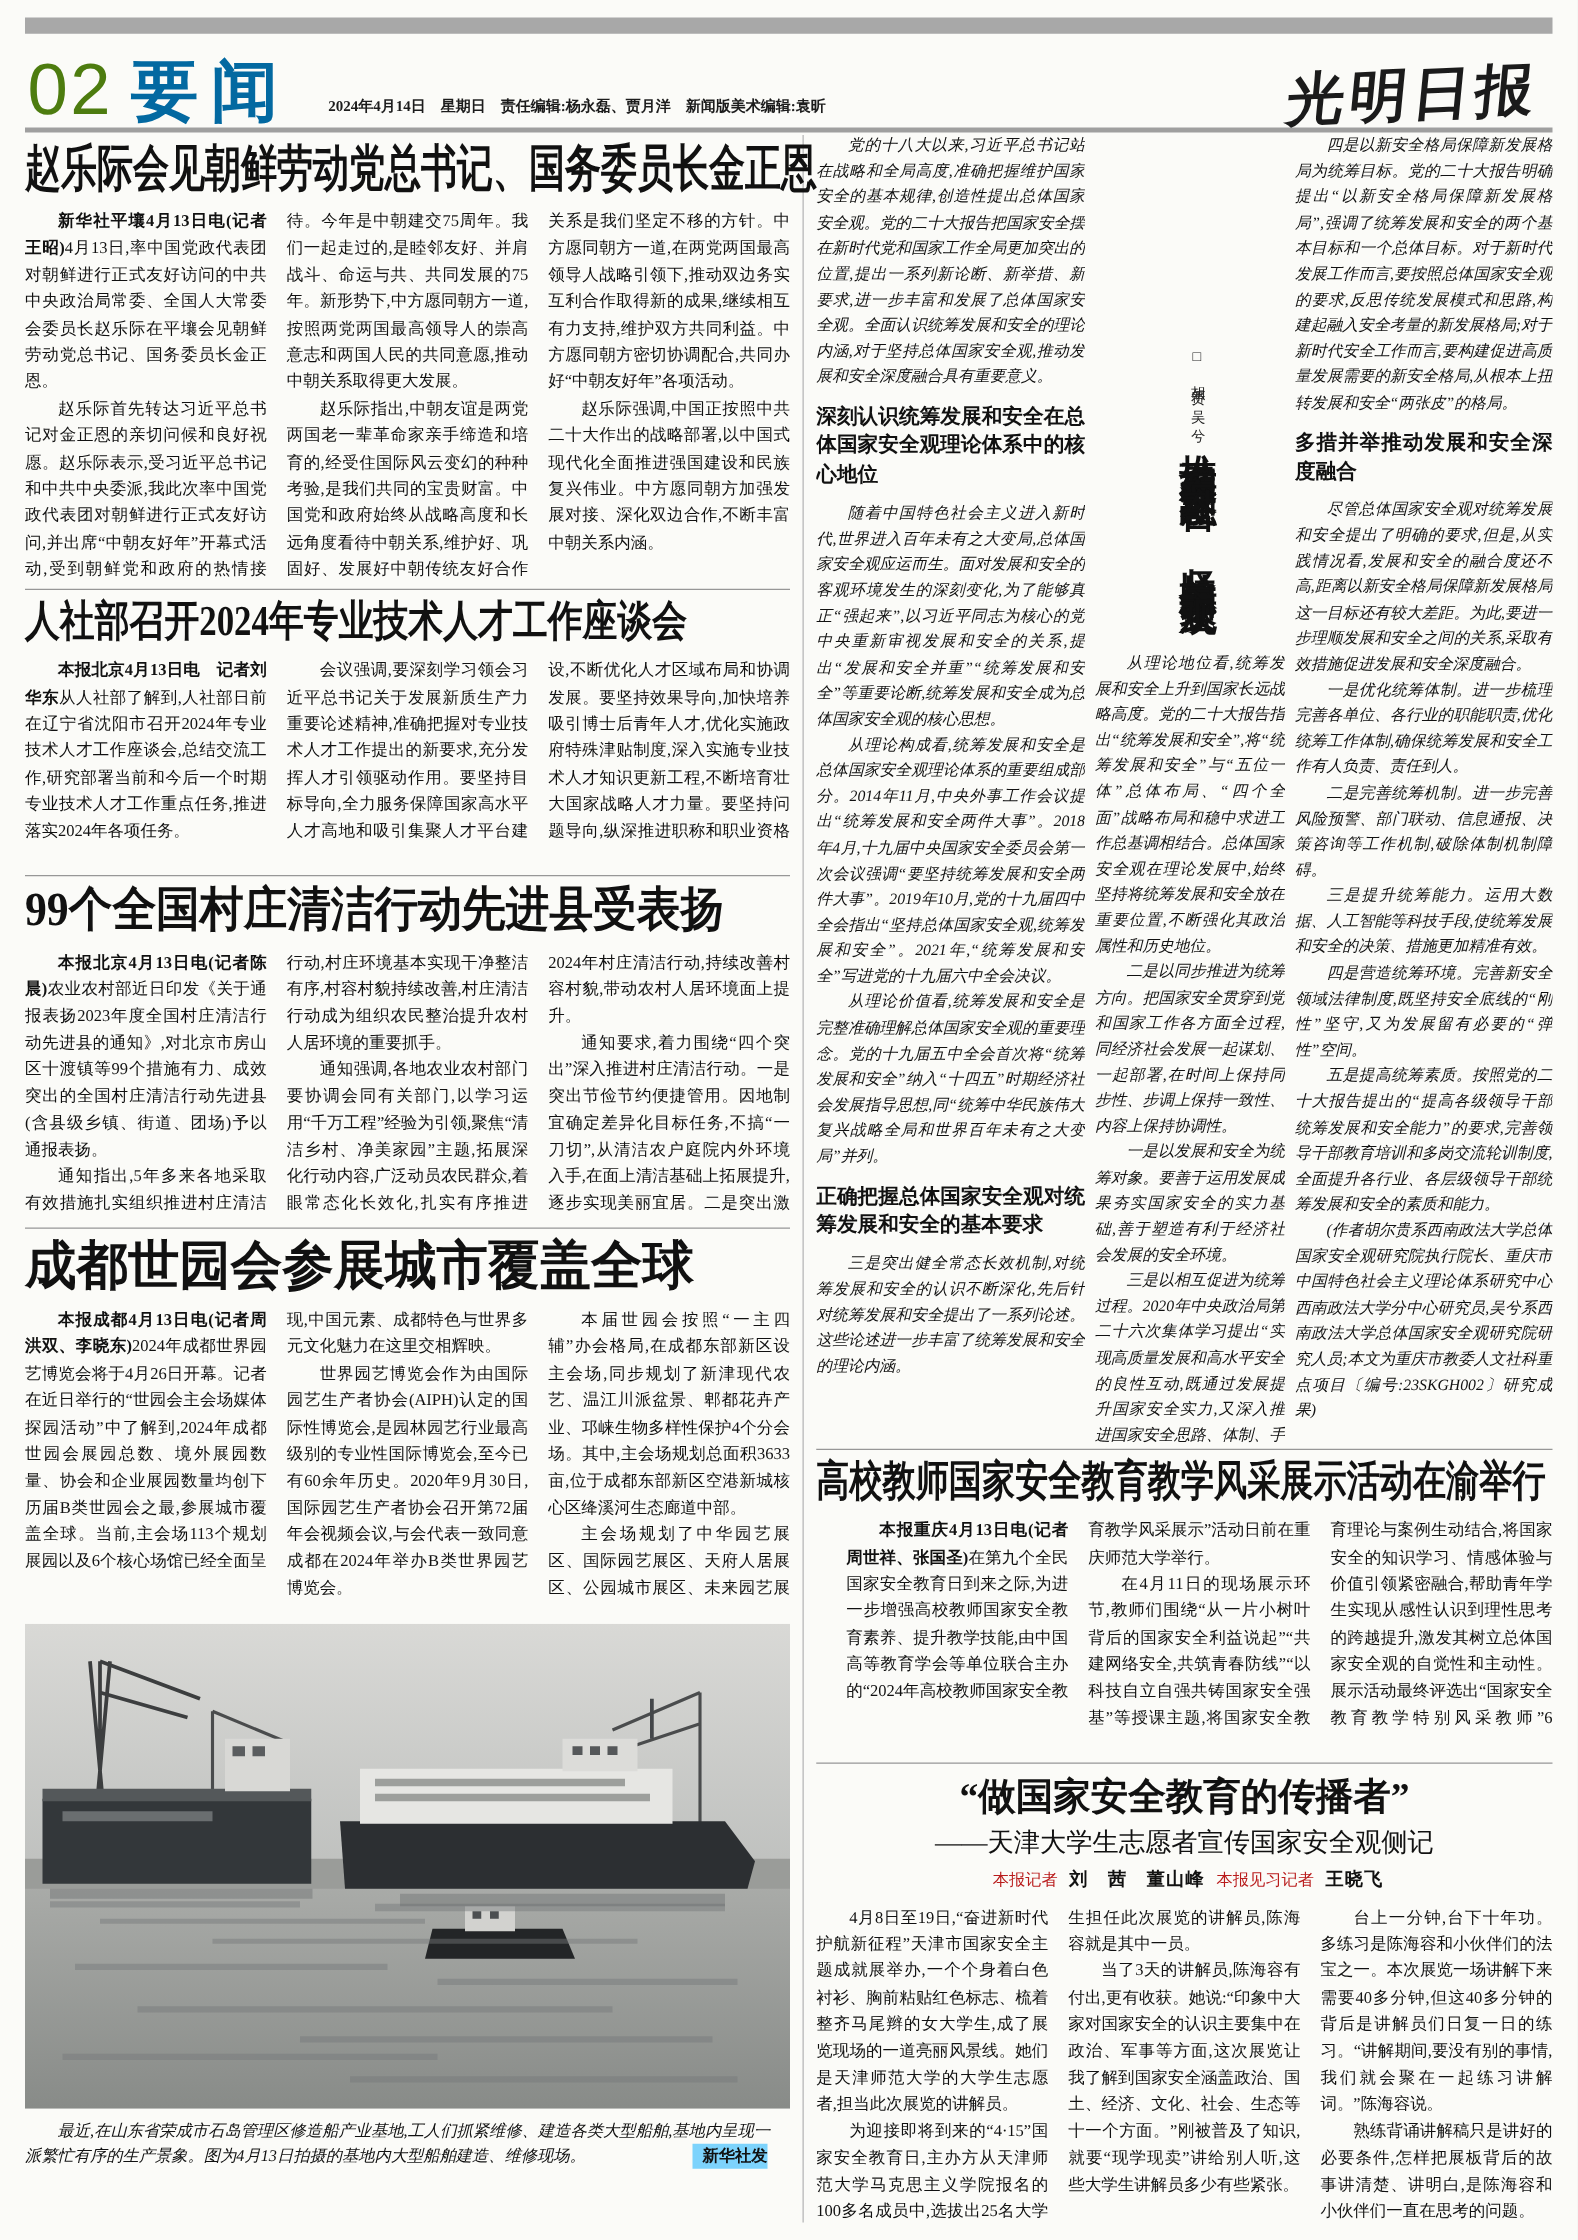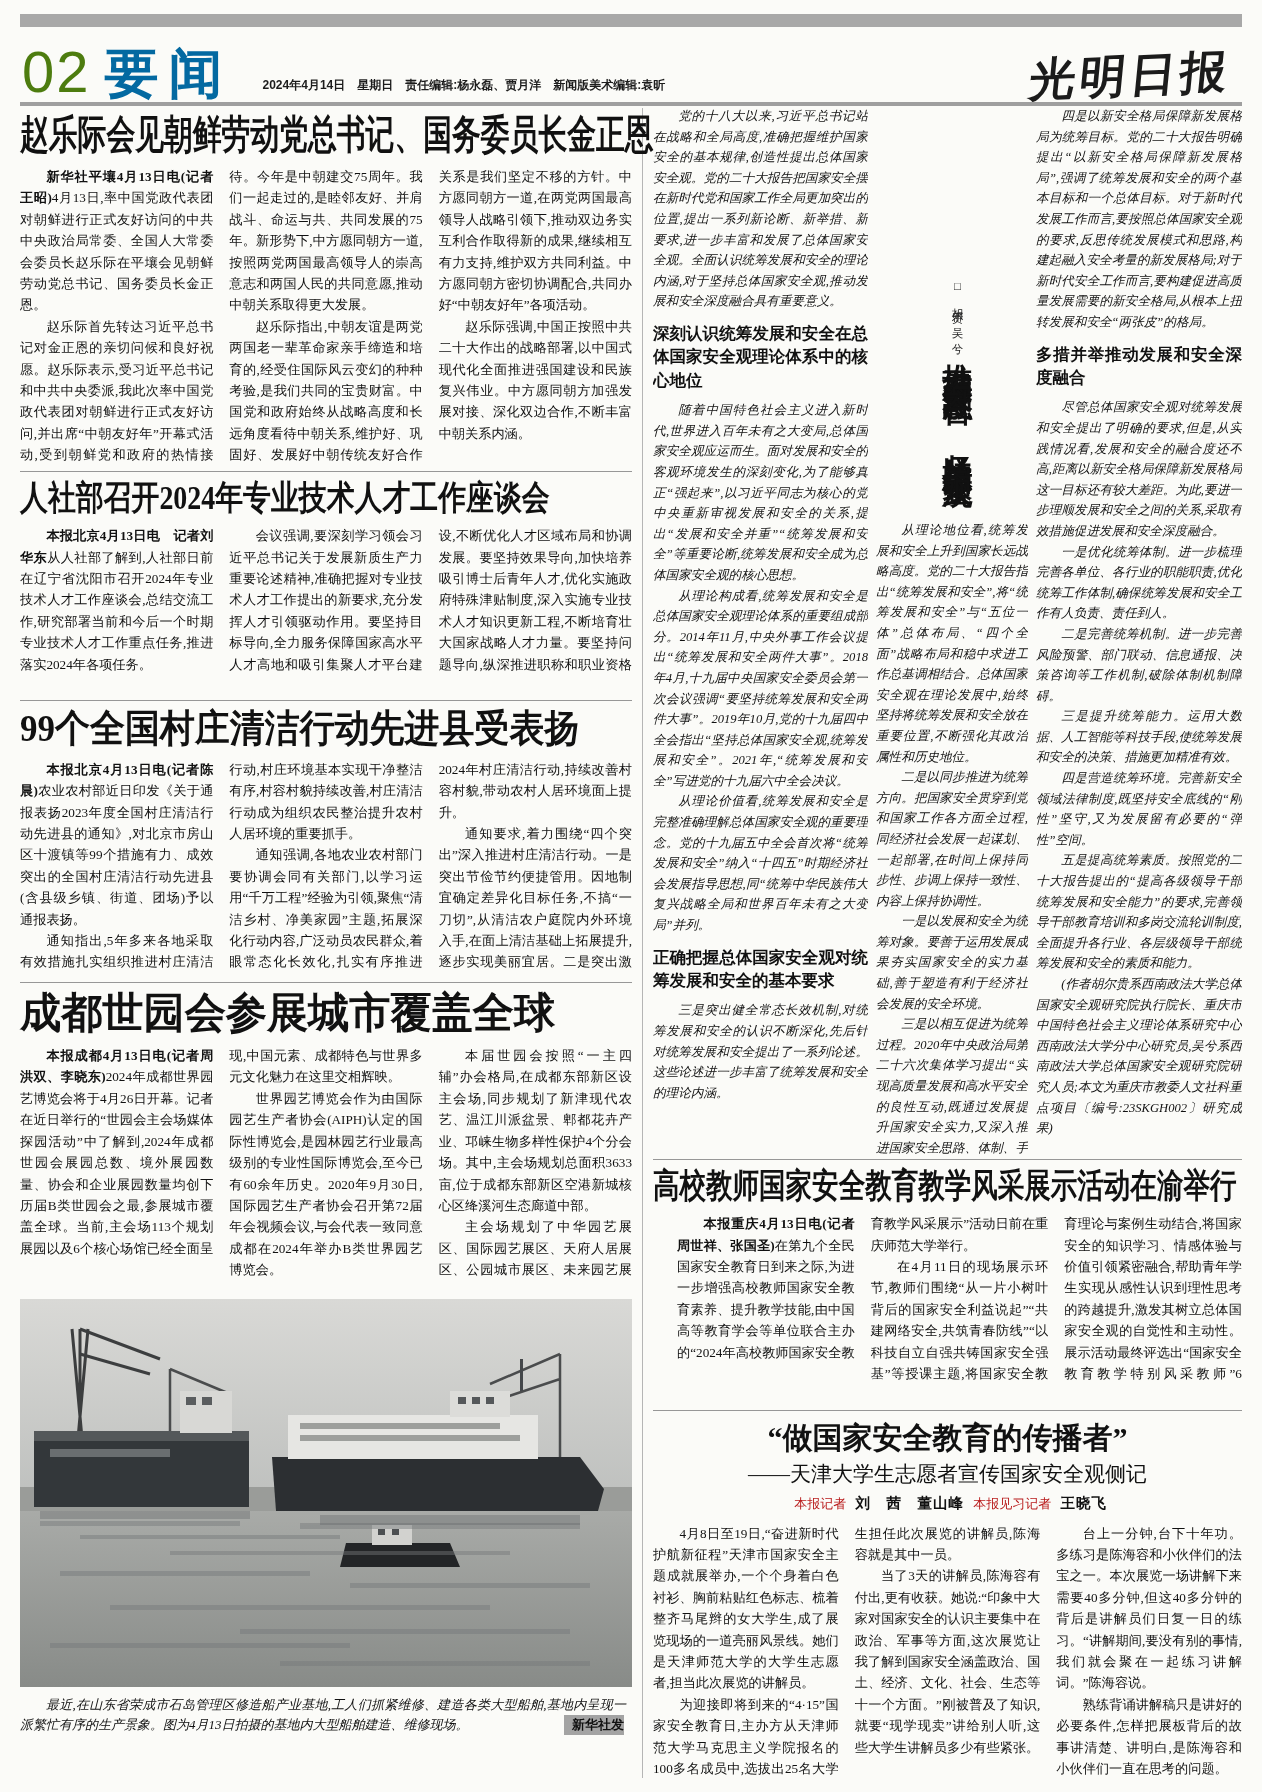--- a/index.html
+++ b/index.html
@@ -10,21 +10,21 @@
   
   .header{position:absolute;top:14px;left:20px;right:20px;}
   .bar1{height:13px;background:#a8a8a8;}
   .bar2{height:4px;background:#9f9f9f;margin-top:3px;}
   .head-row{display:flex;align-items:flex-end;height:72px;padding:2px 2px 0 2px;}
   .page-num{font-family:"Liberation Sans","DejaVu Sans",sans-serif;font-size:58px;line-height:.95;
             color:#4d7c0f;font-weight:400;letter-spacing:2px;}
   .section-name{font-family:"Liberation Sans","DejaVu Sans",sans-serif;font-size:54px;line-height:.95;
             font-weight:700;color:#0369a1;letter-spacing:10px;margin-left:14px;}
   .date-line{font-size:12px;font-weight:700;color:#1c1c1c;margin-left:30px;margin-bottom:5px;
-            font-family:Liberation Sans, sans-serif;}
+            font-family:Liberation Serif, serif;}
   .masthead{margin-left:auto;font-size:46px;font-weight:900;color:#1b1b1b;line-height:1;
             transform:skewX(-8deg) rotate(-2.5deg);letter-spacing:4px;padding-right:10px;}
   
   .content{position:absolute;top:106px;left:20px;right:20px;bottom:0;display:flex;}
   .left-sec{width:612px;flex:none;}
   .v-divider{width:1px;background:#b5b5b5;margin:2px 10px 14px 10px;flex:none;}
   .right-sec{flex:1;min-width:0;}
   .h-rule{border:0;border-top:1px solid #979797;margin:5px 0;}
   
   .cols3{column-count:3;column-gap:16px;text-align:justify;overflow:hidden;}
@@ -65,21 +65,21 @@
   .sub-tj{font-size:21px;margin:2px 0 6px 0;font-weight:400;}
   .byline-tj{font-size:13px;margin:4px 0 10px 0;}
   .byline-tj .bn{font-weight:700;font-size:14.5px;letter-spacing:1px;}
   .byline-tj .br{color:#b91c1c;margin:0 6px;}
   
   .photo-wrap{margin-top:8px;}
   .photo-wrap svg{display:block;width:612px;height:388px;}
   .caption{position:relative;margin-top:8px;font-size:13px;line-height:20px;text-align:justify;
            font-style:italic;padding-right:0;}
   .caption .cap-text{text-indent:2em;display:block;}
-  .cap-credit{position:absolute;right:2px;bottom:0;font-weight:700;font-style:normal;background:#a3a3a3;padding-left:8px;}
+  .cap-credit{position:absolute;right:2px;bottom:0;font-weight:700;font-style:normal;background:#7dd3fc;padding-left:8px;}
 </style>
 </head>
 <body>
 
 <div class="page">
 
   <div class="header">
     <div class="bar1"></div>
     <div class="head-row">
       <div class="page-num">02</div>
@@ -131,21 +131,21 @@
       <article>
         <h2 class="a-head head-chengdu">成都世园会参展城市覆盖全球</h2>
         <div class="cols3 body-chengdu">
             <p class="para"><b class="lead">本报成都4月13日电(记者周洪双、李晓东)</b>2024年成都世界园艺博览会将于4月26日开幕。记者在近日举行的“世园会主会场媒体探园活动”中了解到,2024年成都世园会展园总数、境外展园数量、协会和企业展园数量均创下历届B类世园会之最,参展城市覆盖全球。当前,主会场113个规划展园以及6个核心场馆已经全面呈现,中国元素、成都特色与世界多元文化魅力在这里交相辉映。</p>
             <p class="para">世界园艺博览会作为由国际园艺生产者协会(AIPH)认定的国际性博览会,是园林园艺行业最高级别的专业性国际博览会,至今已有60余年历史。2020年9月30日,国际园艺生产者协会召开第72届年会视频会议,与会代表一致同意成都在2024年举办B类世界园艺博览会。</p>
             <p class="para">本届世园会按照“一主四辅”办会格局,在成都东部新区设主会场,同步规划了新津现代农艺、温江川派盆景、郫都花卉产业、邛崃生物多样性保护4个分会场。其中,主会场规划总面积3633亩,位于成都东部新区空港新城核心区绛溪河生态廊道中部。</p>
             <p class="para">主会场规划了中华园艺展区、国际园艺展区、天府人居展区、公园城市展区、未来园艺展区、综合服务区、童梦世园区7个功能区,包括113个规划展园,以及锦云楼、主展馆、综合服务馆、天府人居馆、成都国际友谊馆、植物馆6个核心场馆,形成了“一带、一环、三轴”的空间格局。</p>
           </div>
       </article>
 
-      <figure class="photo-wrap" style="margin:8px 6px 0 0;">
+      <figure class="photo-wrap" style="margin:8px 16px 0 0;">
         <svg viewBox="0 0 612 388">
           <defs>
             <linearGradient id="sky" x1="0" y1="0" x2="0" y2="1">
               <stop offset="0" stop-color="#d9d9d6"></stop>
                 <stop offset="1" stop-color="#bdbfbd"></stop>
             </linearGradient>
             <linearGradient id="water" x1="0" y1="0" x2="0" y2="1">
               <stop offset="0" stop-color="#a9aba8"></stop>
                 <stop offset="1" stop-color="#888b88"></stop>
             </linearGradient>

